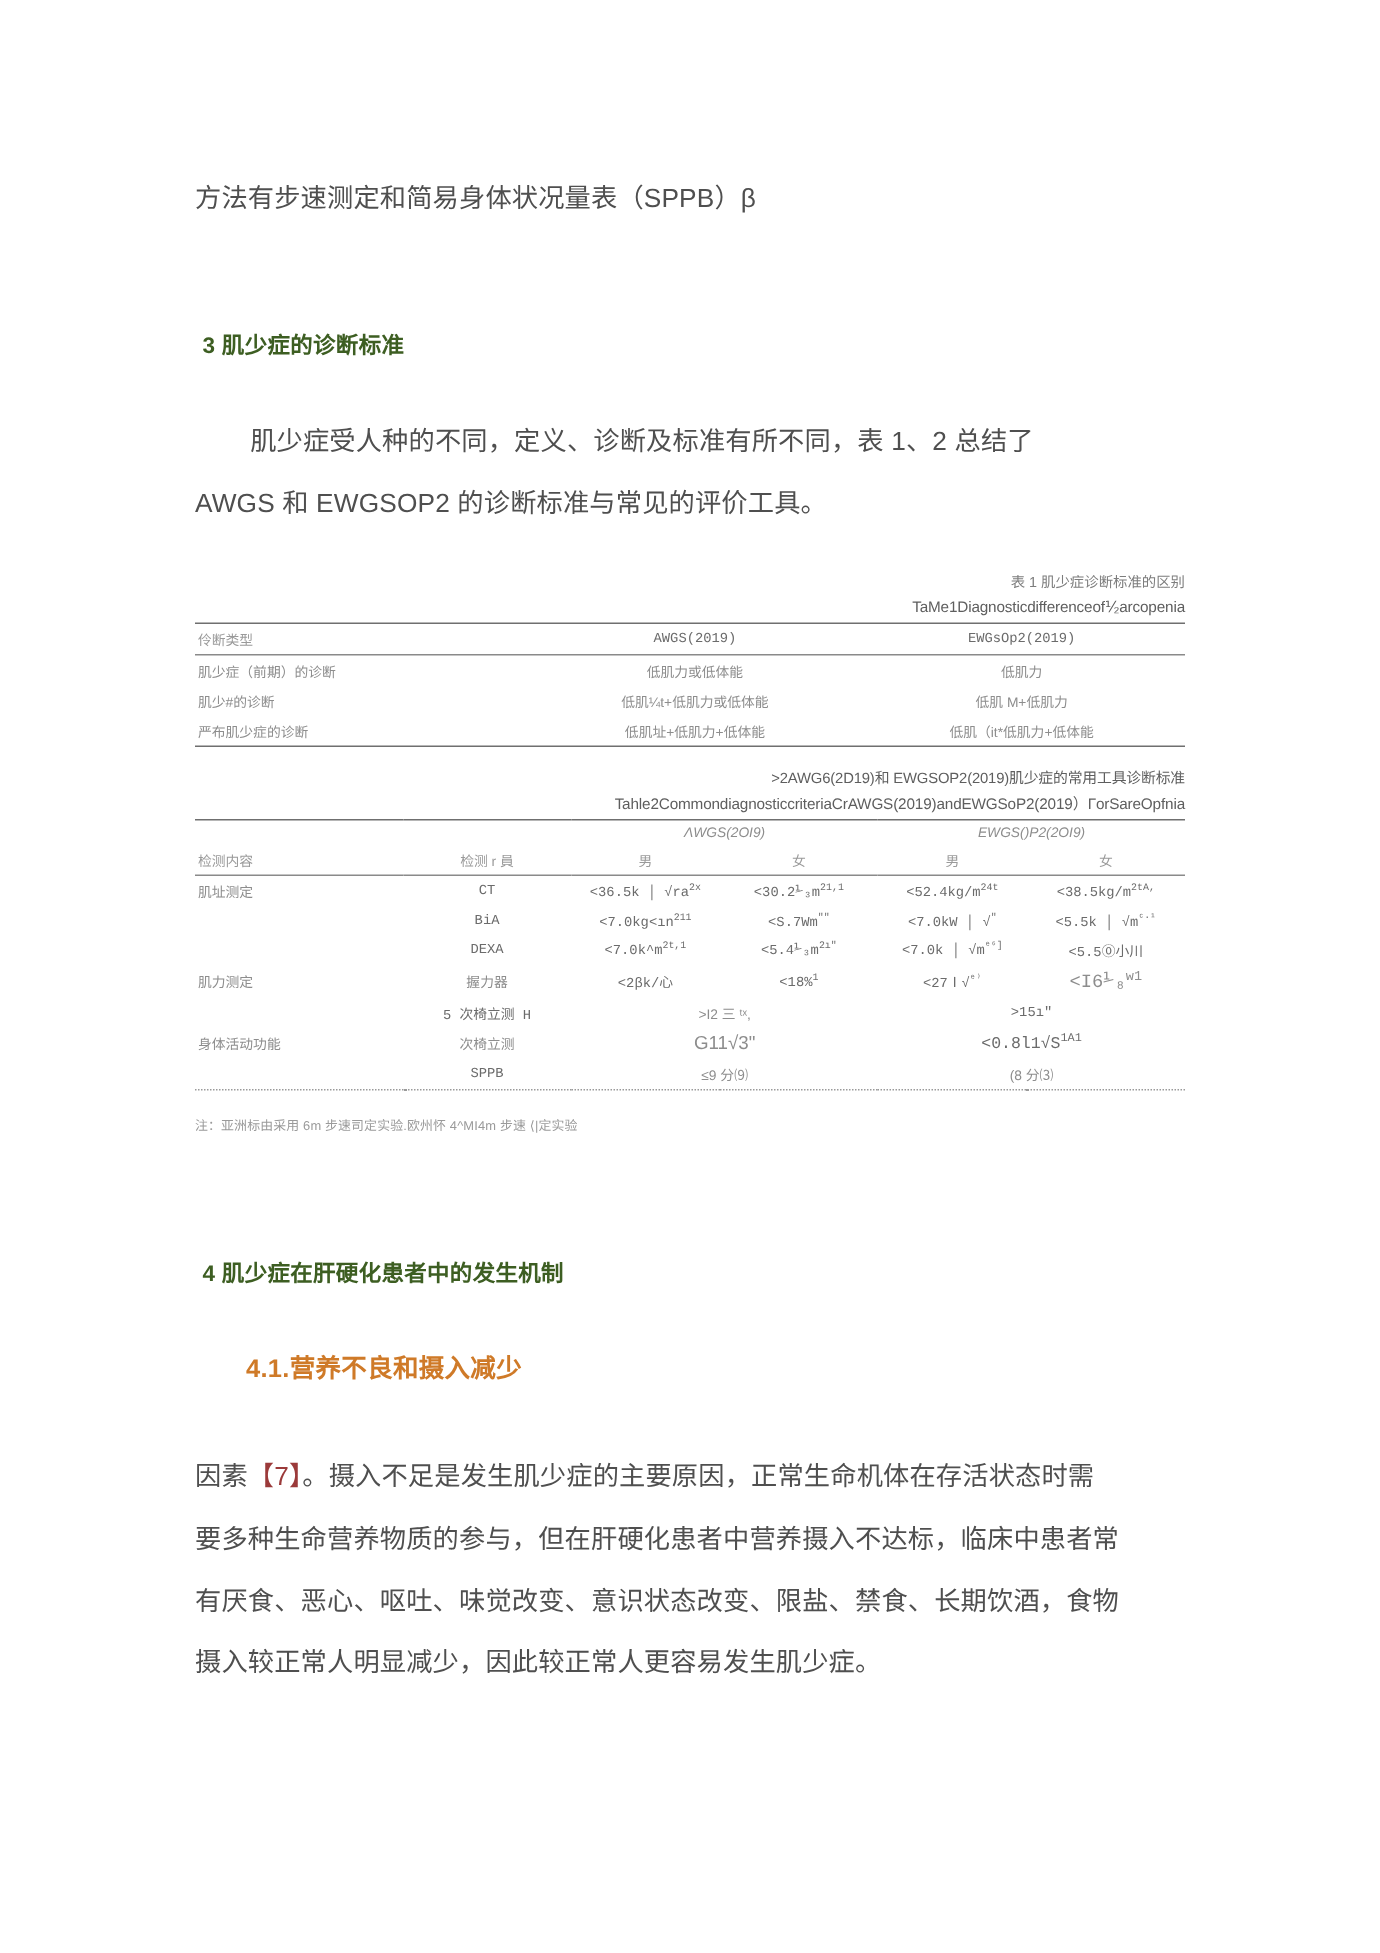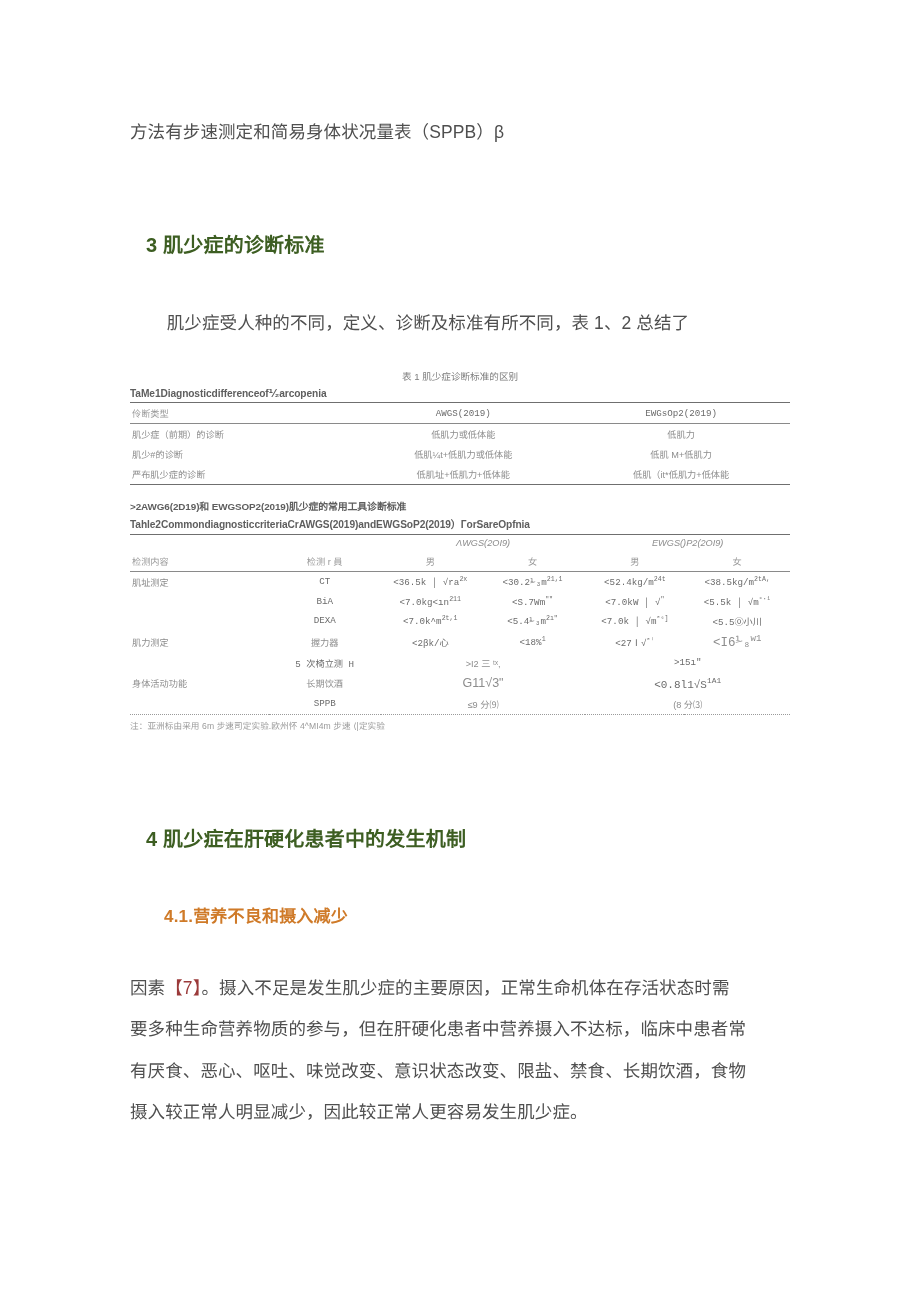--- a/index.html
+++ b/index.html
@@ -34,54 +34,54 @@
     margin: 0;
   }
   .para-indent { text-indent: 2.1em; }
   .cite-red { color: #9b3a3a; }
 
   .spacer-top { height: 112px; }
   .spacer-mid { height: 62px; }
 
   
   .h-green {
-    font-size: 20px;
+    font-size: 15px;
     font-weight: bold;
     color: #3d5e22;
     line-height: 1.4;
-    margin: 16px;
+    margin: 5px;
     letter-spacing: 0.2px;
   }
   .h-orange {
     font-size: 17px;
     font-weight: bold;
     color: #cf7a28;
     line-height: 1.4;
     margin: 0 0 0 34px;
     letter-spacing: 0.2px;
   }
 
   
   .tbl-block {
     margin: 0;
     color: #8b8b8b;
     filter: blur(0.22px);
   }
   .tbl-title {
-    text-align: center;
+    text-align: right;
     font-size: 9.6px;
     color: #7d7d7d;
     line-height: 1.55;
     font-weight: normal;
   }
   .tbl-title-en {
-    text-align: left;
+    text-align: right;
     font-size: 10.2px;
     color: #5e5e5e;
-    font-weight: bold;
+    font-weight: normal;
     line-height: 1.7;
     letter-spacing: -0.1px;
   }
   table.doctbl {
     width: 100%;
     border-collapse: collapse;
     font-size: 9.2px;
     color: #8d8d8d;
   }
   table.doctbl td, table.doctbl th {
@@ -93,21 +93,21 @@
   .rule-mid  { border-top: 0.9px solid #8a8a8a; }
   .rule-bot  { border-bottom: 1.1px solid #6f6f6f; }
   .rule-dot  { border-bottom: 0.8px dotted #9a9a9a; }
   .c { text-align: center; }
   .l { text-align: left; }
   .bold-d { font-weight: bold; color: #6b6b6b; font-family: Liberation Mono, monospace; }
   .hdr-lbl { color: #9a9a9a; }
   .note {
     font-size: 8.6px;
     color: #9a9a9a;
-    margin-top: 4px;
+    margin-top: 16px;
     letter-spacing: 0.1px;
   }
   .grp-hdr { font-size: 9.2px; color: #8d8d8d; font-style: italic; }
   .sup { font-size: 0.72em; vertical-align: super; }
   .big-val { font-size: 12.5px; color: #8d8d8d; }
   .spacer-tbl-a { height: 26px; }
   .spacer-tbl-b { height: 14px; }
   .spacer-after-tbl { height: 78px; }
   .spacer-h4 { height: 36px; }
   .spacer-para { height: 40px; }
@@ -121,20 +121,21 @@
 
   <p class="para">方法有步速测定和简易身体状况量表（SPPB）β</p>
 
   <div class="spacer-mid"></div>
 
   <h2 class="h-green">3 肌少症的诊断标准</h2>
 
   <div style="height:28px"></div>
 
   <p class="para para-indent">肌少症受人种的不同，定义、诊断及标准有所不同，表 1、2 总结了</p>
+  <p class="para">AWGS 和 EWGSOP2 的诊断标准与常见的评价工具。</p>
 
   <div class="spacer-tbl-a"></div>
 
   <div class="tbl-block">
     <div class="tbl-title">表 1 肌少症诊断标准的区别</div>
     <div class="tbl-title-en">TaMe1Diagnosticdifferenceof⅟₂arcopenia</div>
 
     <table class="doctbl">
       <tbody>
           <tr class="rule-top">
@@ -221,21 +222,21 @@
 
       <tr>
         <td class="l"></td>
         <td class="c bold-d">5 次椅立测 H</td>
         <td colspan="2" class="c">&gt;I2 三 ᵗˣ,</td>
         <td colspan="2" class="c bold-d">&gt;15ı"</td>
       </tr>
 
       <tr>
         <td class="l">身体活动功能</td>
-        <td class="c">长期饮酒</td>
+        <td class="c">次椅立测</td>
         <td colspan="2" class="c big-val">G11√3"</td>
         <td colspan="2" class="c bold-d" style="font-size:11px"><span>&lt;0.8l1√S</span><span class="sup">1A1</span></td>
       </tr>
 
       <tr class="rule-dot">
         <td class="l"></td>
         <td class="c bold-d">SPPB</td>
         <td colspan="2" class="c">≤9 分⑼</td>
         <td colspan="2" class="c">(8 分⑶</td>
       </tr>

